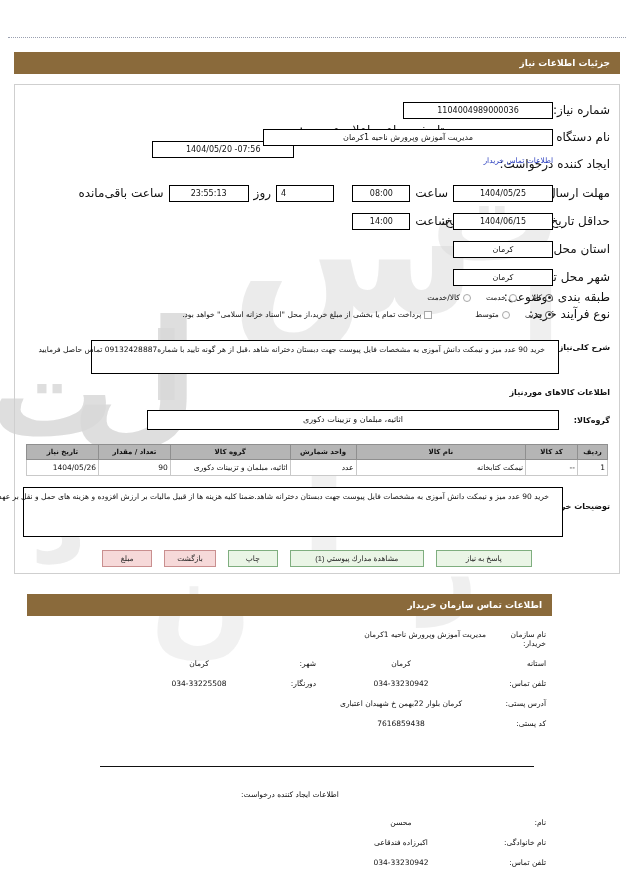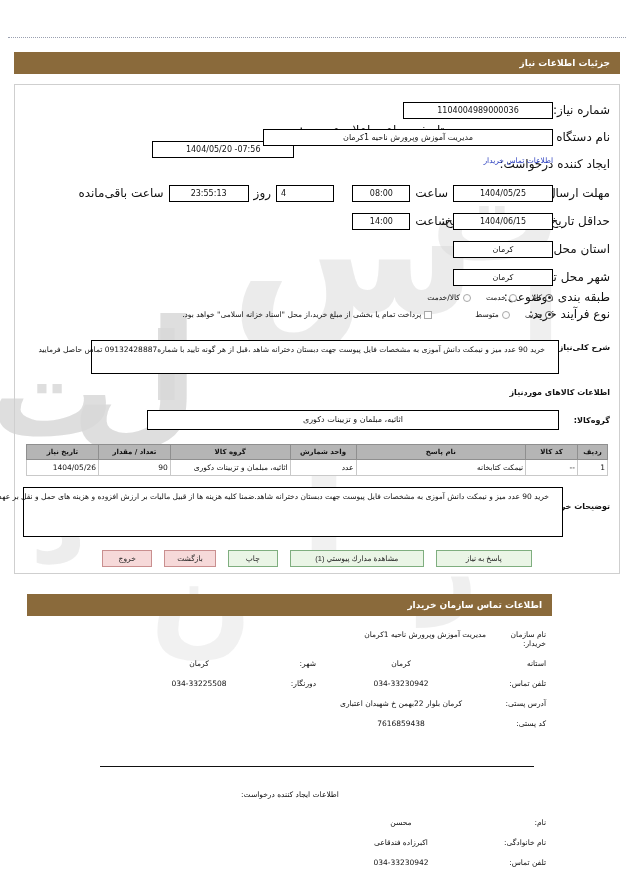--- a/index.html
+++ b/index.html
@@ -346,21 +346,21 @@
   <div class="frow" style="top:410px; right:24px;">
     <div class="boldlbl" style="width:46px;">گروه‌کالا:</div>
     <div class="ibox rtl" style="width:412px; height:20px; line-height:18px;">اثاثیه، مبلمان و تزیینات دکوری</div>
   </div>
 
   <table class="gtable">
     <thead>
       <tr>
         <th style="width:30px;">ردیف</th>
         <th style="width:52px;">کد کالا</th>
-        <th style="width:170px;">نام پاسخ</th>
+        <th style="width:170px;">نام کالا</th>
         <th style="width:66px;">واحد شمارش</th>
         <th style="width:120px;">گروه کالا</th>
         <th style="width:72px;">تعداد / مقدار</th>
         <th style="width:72px;">تاریخ نیاز</th>
       </tr>
     </thead>
     <tbody>
       <tr>
         <td>1</td>
         <td>--</td>
@@ -376,21 +376,21 @@
   <div class="frow" style="top:487px; right:24px; align-items:flex-start;">
     <div class="boldlbl" style="width:42px; padding-top:14px; line-height:1.4;">توضیحات خریدار:</div>
     <div class="tbox" style="width:540px; height:50px;">خرید 90 عدد میز و نیمکت دانش آموزی به  مشخصات فایل پیوست جهت  دبستان  دخترانه  شاهد.ضمنا  کلیه  هزینه ها از قبیل مالیات بر ارزش افزوده و هزینه های حمل و نقل بر عهده تامین کننده می باشد ،پرداخت بعد از تحویل کالا از طریق آموزشگاه صورت می پذیرد</div>
   </div>
 
   <div class="btnrow">
     <button class="btn" style="min-width:96px;">پاسخ به نیاز</button>
     <button class="btn" style="min-width:134px;">مشاهدة مدارك پیوستي (1)</button>
     <button class="btn" style="min-width:50px;">چاپ</button>
     <button class="btn danger" style="min-width:50px;">بازگشت</button>
-    <button class="btn danger" style="min-width:50px;">خروج</button>
+    <button class="btn danger" style="min-width:50px;">مبلغ</button>
   </div>
 
   <div class="sect-header hdr-2">اطلاعات تماس سازمان خریدار</div>
 
   <div class="contact">
     <div class="crow">
       <div class="cpad"></div>
       <div class="ckey">نام سازمان خریدار:</div>
       <div class="cval" style="text-align:right;">مدیریت آموزش وپرورش ناحیه 1کرمان</div>
     </div>

